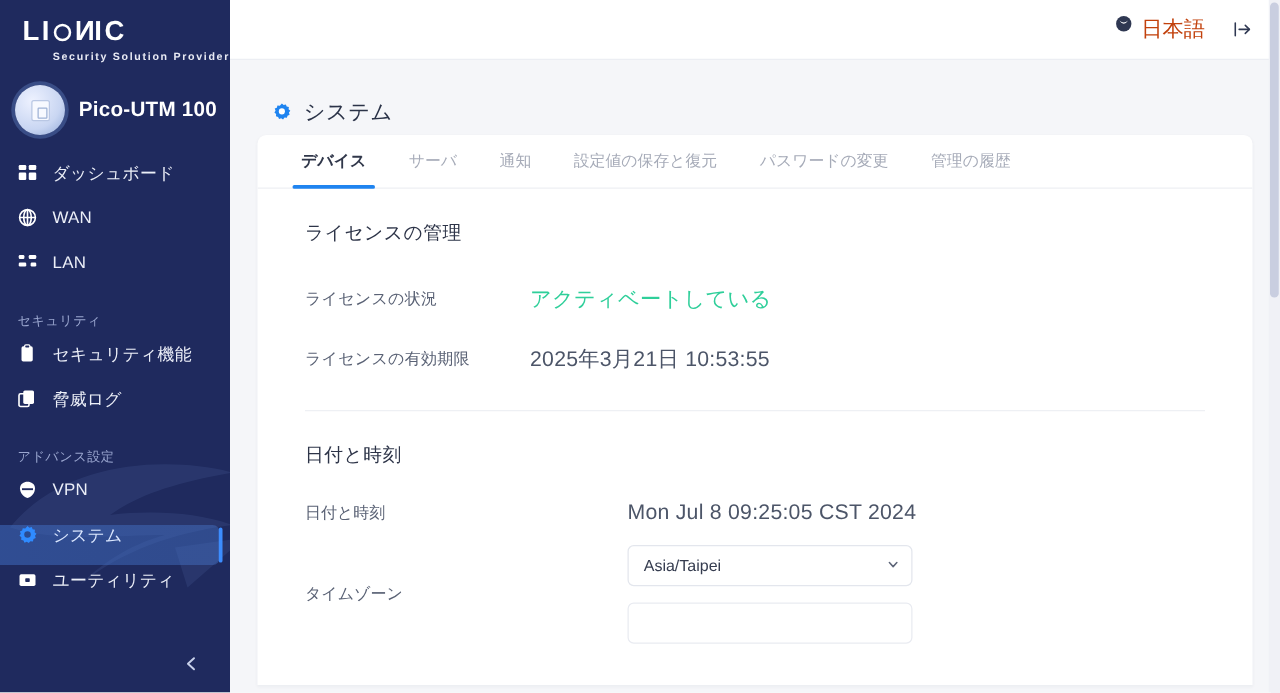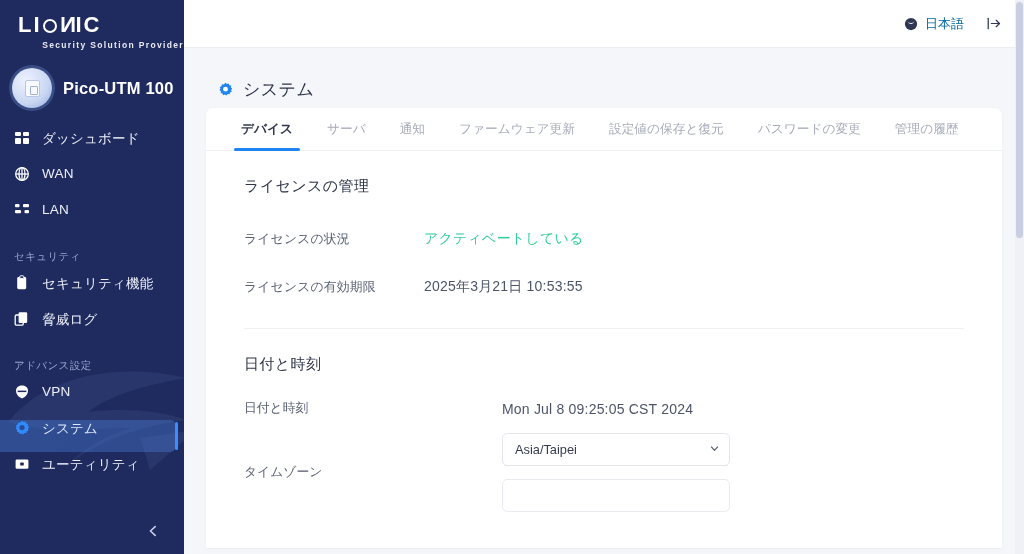--- a/index.html
+++ b/index.html
@@ -96,22 +96,22 @@
   
   .main { flex: 1 1 auto; height: 554px; position: relative; background: #f5f6f9; }
 
   .topbar {
     height: 48px; background: #ffffff;
     display: flex; align-items: center; justify-content: flex-end;
     padding-right: 22px; gap: 22px;
     border-bottom: 1px solid #eceef3;
   }
   .topbar-item {
-    display: flex; align-items: center; gap: 7px;
-    color: #0369a1; font-size: 13px; cursor: pointer;
+    display: flex; align-items: flex-start; gap: 7px;
+    color: #c2410c; font-size: 17px; cursor: pointer;
   }
   .topbar-item svg { display: block; }
 
   .page-head {
     display: flex; align-items: center; gap: 10px;
     padding: 22px 0 0 34px; height: 60px;
   }
   .page-title { font-size: 17px; color: #2b3348; font-weight: 400; letter-spacing: .4px; }
 
   .card {
@@ -138,21 +138,21 @@
     height: 3px; background: #1f84f0; border-radius: 2px;
   }
 
   .card-body { padding: 26px 38px 0 38px; }
   .section-title {
     font-size: 15px; color: #2d3purple; color: #2d3448;
     font-weight: 400; letter-spacing: .4px; margin-bottom: 26px;
   }
   .frow { display: flex; align-items: center; min-height: 34px; margin-bottom: 14px; }
   .flabel { width: 180px; flex: 0 0 180px; font-size: 12.8px; color: #5a6275; letter-spacing: .2px; }
-  .fvalue { font-size: 14px; color: #4c5568; letter-spacing: .2px; }
+  .fvalue { font-size: 17px; color: #4c5568; letter-spacing: .2px; }
   .fvalue.ok { color: #2fcf9a; }
 
   .text-input {
     width: 248px; height: 33px; border: 1px solid #e7e9ef;
     border-radius: 5px; background: #fff; padding: 0 12px;
     font-size: 12.5px; color: #31394c; outline: none;
     font-family: "Liberation Sans", sans-serif;
   }
   .text-input::placeholder { color: #b9bdc9; letter-spacing: .6px; }
 
@@ -349,21 +349,20 @@
       </svg>
       <h1 class="page-title">システム</h1>
     </div>
 
     <div class="card">
 
       <div class="tabs">
         <div class="tab active">デバイス</div>
         <div class="tab">サーバ</div>
         <div class="tab">通知</div>
-        <div class="tab">ファームウェア更新</div>
         <div class="tab">設定値の保存と復元</div>
         <div class="tab">パスワードの変更</div>
         <div class="tab">管理の履歴</div>
       </div>
 
       <div class="card-body">
 
         <h2 class="section-title">ライセンスの管理</h2>
 
         <div class="frow">

